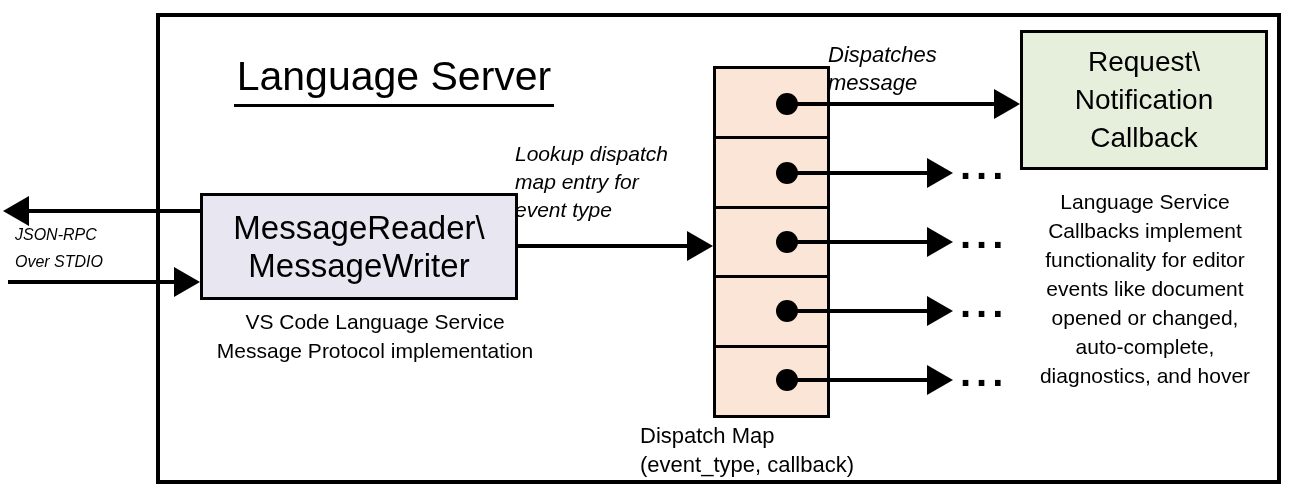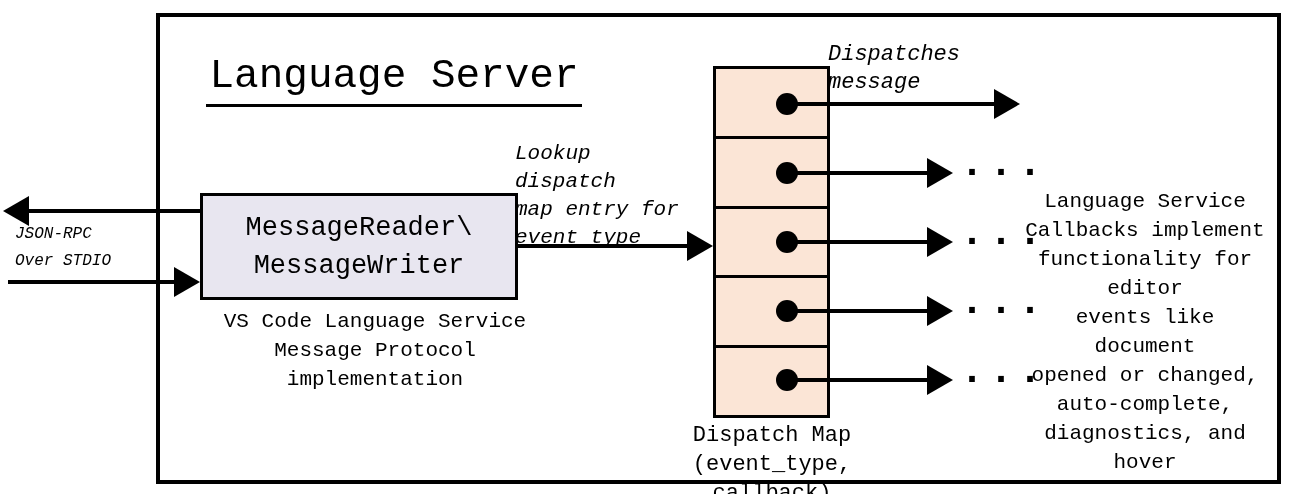--- a/index.html
+++ b/index.html
@@ -2,21 +2,21 @@
 <html style="--stroke: #000000; --reader-fill: #E8E6F0; --dispatch-fill: #FBE5D6; --callback-fill: #E6EEDC;"><head>
 <meta charset="utf-8">
 <style>
   * { box-sizing: border-box; margin: 0; padding: 0; }
   html,body { background:#fff; }
   .stage {
     position: relative;
     width: 1291px;
     height: 494px;
     background: #fff;
-    font-family: Liberation Mono, monospace;
+    font-family: Liberation Sans, sans-serif;
     color: #000;
     overflow: hidden;
   }
   .abs { position: absolute; }
   .outer-box {
     left:156px; top:13px; width:1125px; height:471px;
     border: 4px solid var(--stroke);
     background: transparent;
   }
   .title {
@@ -26,21 +26,21 @@
   .title span {
     display:inline-block;
     border-bottom:3px solid var(--stroke);
     padding:0 3px 4px 3px;
   }
   .reader-box {
     left:200px; top:193px; width:318px; height:107px;
     background: var(--reader-fill);
     border:3px solid var(--stroke);
     display:flex; flex-direction:column; justify-content:center; align-items:center;
-    font-size:27px; line-height:38px; text-align:right;
+    font-size:33px; line-height:38px; text-align:right;
   }
   .callback-box {
     left:1020px; top:30px; width:248px; height:140px;
     background: var(--callback-fill);
     border:3px solid var(--stroke);
     display:flex; flex-direction:column; justify-content:center; align-items:center;
     font-size:28px; line-height:38px; text-align:center;
   }
   .dispatch-map {
     left:713px; top:66px; width:117px; height:352px;
@@ -70,21 +70,21 @@
   .ell {
     position:absolute; left:960px; width:70px;
     font-size:40px; font-weight:700; line-height:40px; letter-spacing:5px;
     color:var(--stroke);
   }
   .annotation { font-style:italic; text-align:left; }
   .io-label   { left:15px;  top:221px; width:145px; font-size:16px; line-height:27px; }
   .lookup-label { left:515px; top:140px; width:180px; font-size:21px; line-height:28px; }
   .dispatches-label { left:828px; top:41px; width:128px; font-size:22px; line-height:28px; }
   .reader-caption { left:210px; top:307px; width:330px; text-align:center; font-size:21px; line-height:29px; }
-  .dispatch-label { left:640px; top:421px; width:264px; text-align:center; font-size:22px; line-height:29px; }
+  .dispatch-label { left:640px; top:421px; width:264px; font-size:22px; line-height:29px; }
   .note { left:1020px; top:187px; width:250px; text-align:center; font-size:21px; line-height:29px; }
 </style>
 </head>
 <body>
 
 <div class="stage">
 
   <div class="abs outer-box"></div>
 
   <div class="abs title">
@@ -153,20 +153,25 @@
   <div class="dot" style="top:369px;"></div>
   <div class="hline" style="left:787px; top:378px; width:142px;"></div>
   <div class="ah-right" style="left:927px; top:365px;"></div>
   <div class="ell" style="top:352px;">...</div>
 
   <div class="abs annotation dispatches-label">
     <div>Dispatches</div>
     <div>message</div>
   </div>
 
+  <div class="abs callback-box">
+    <div>Request\</div>
+    <div>Notification</div>
+    <div>Callback</div>
+  </div>
 
   <div class="abs note">
     <div>Language Service</div>
     <div>Callbacks implement</div>
     <div>functionality for editor</div>
     <div>events like document</div>
     <div>opened or changed,</div>
     <div>auto-complete,</div>
     <div>diagnostics, and hover</div>
   </div>

